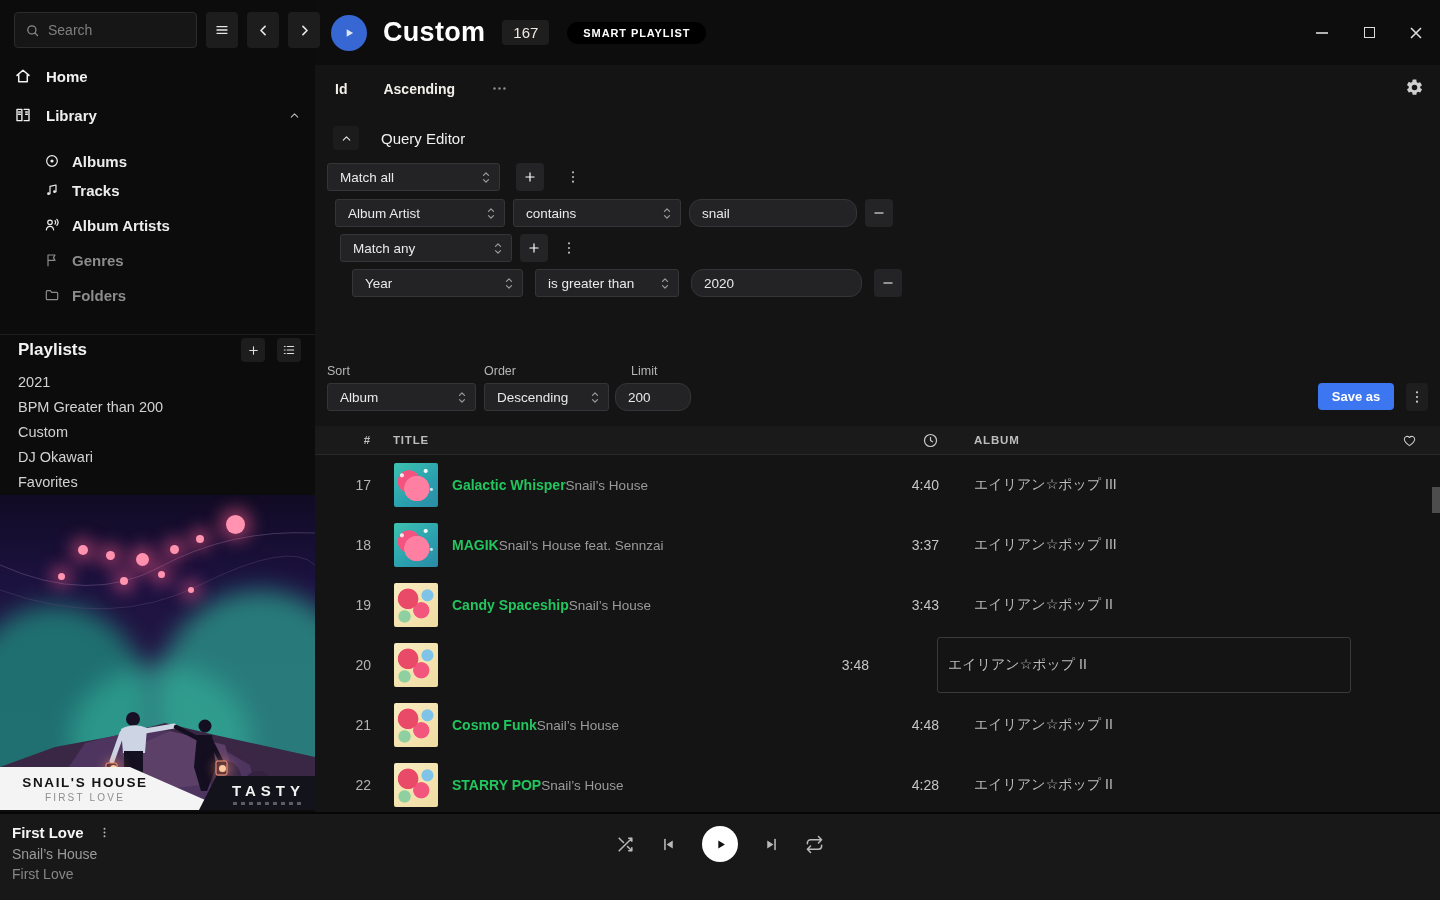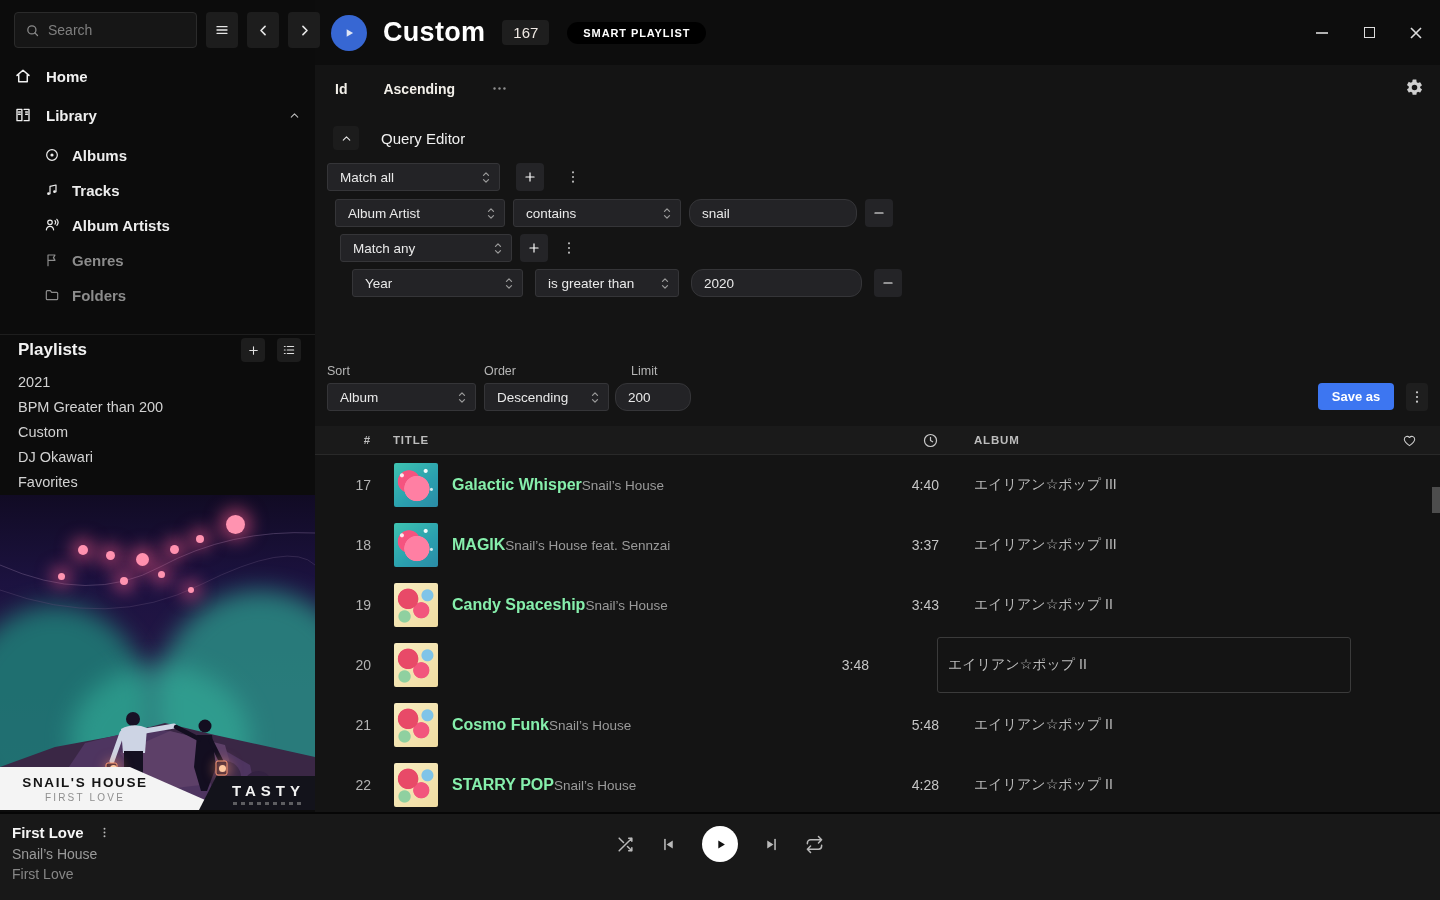--- a/index.html
+++ b/index.html
@@ -116,21 +116,21 @@
     radial-gradient(circle at 52% 58%,#ff7fa3 0 36%,transparent 38%),
     radial-gradient(circle at 34% 42%,#f5537f 0 28%,transparent 30%),
     linear-gradient(140deg,#3ec3b1,#2a9fae 60%,#2b8ba6)}
   .art-ii{background:
     radial-gradient(circle at 32% 36%,#e84a68 0 24%,transparent 26%),
     radial-gradient(circle at 62% 62%,#f2567d 0 20%,transparent 22%),
     radial-gradient(circle at 76% 28%,#7fc4e8 0 12%,transparent 14%),
     radial-gradient(circle at 24% 76%,#8fd0a0 0 12%,transparent 14%),
     linear-gradient(135deg,#f7ecc0,#f0dca2)}
   .tt{padding-left:14px;min-width:0}
-  .tt .t1{font-size:16px;font-weight:600;color:#86efac;margin-bottom:4px;white-space:nowrap;overflow:hidden}
+  .tt .t1{font-size:14px;font-weight:600;color:#22c55e;margin-bottom:4px;white-space:nowrap;overflow:hidden}
   .tt .t2{font-size:13.5px;color:#9a9a9a;white-space:nowrap;overflow:hidden}
   .dur{text-align:right;padding-right:8px;color:#c6c6c6;font-size:14px}
   .acell{display:flex;align-items:center;height:100%;color:#bdbdbd;font-size:14px}
   .cell-focus{height:56px;width:414px;margin-left:-10px;padding-left:10px;border:1px solid #3b3b3b;
     border-radius:3px}
   .scrollthumb{position:absolute;right:0;top:487px;width:8px;height:26px;background:#4d4d4d;cursor:pointer}
 
   
   .player{position:absolute;left:0;bottom:0;width:1440px;height:88px;background:#181818;
     border-top:2px solid #060606;z-index:3}
@@ -200,21 +200,21 @@
           </svg>
       </span>
       <span>Library</span>
       <span class="chev">
         <svg width="13" height="13" viewBox="0 0 24 24" class="stroke">
             <path d="M6 15l6-6 6 6"></path>
           </svg>
       </span>
     </div>
 
-    <div class="lib-item" style="top:143px">
+    <div class="lib-item" style="top:149px">
       <span>
         <svg width="16" height="16" viewBox="0 0 24 24" class="stroke" style="stroke-width:1.8">
             <circle cx="12" cy="12" r="8"></circle>
             <circle cx="12" cy="12" r="2.4" fill="currentColor" stroke="none"></circle>
           </svg>
       </span>
       <span>Albums</span>
     </div>
     <div class="lib-item" style="top:178px">
       <span>
@@ -586,21 +586,21 @@
         <span></span>
         <span class="acell cell-focus">
             <span>エイリアン☆ポップ II</span>
           </span>
         <span></span>
       </div>
       <div class="trow">
         <span class="num">21</span>
         <span class="thumb art-ii"></span>
         <span class="tt"><span class="t1">Cosmo Funk</span><span class="t2">Snail’s House</span></span>
-        <span class="dur">5:48</span>
+        <span class="dur">4:48</span>
         <span></span>
         <span class="acell">
             <span>エイリアン☆ポップ II</span>
           </span>
         <span></span>
       </div>
       <div class="trow">
         <span class="num">22</span>
         <span class="thumb art-ii"></span>
         <span class="tt"><span class="t1">STARRY POP</span><span class="t2">Snail’s House</span></span>

